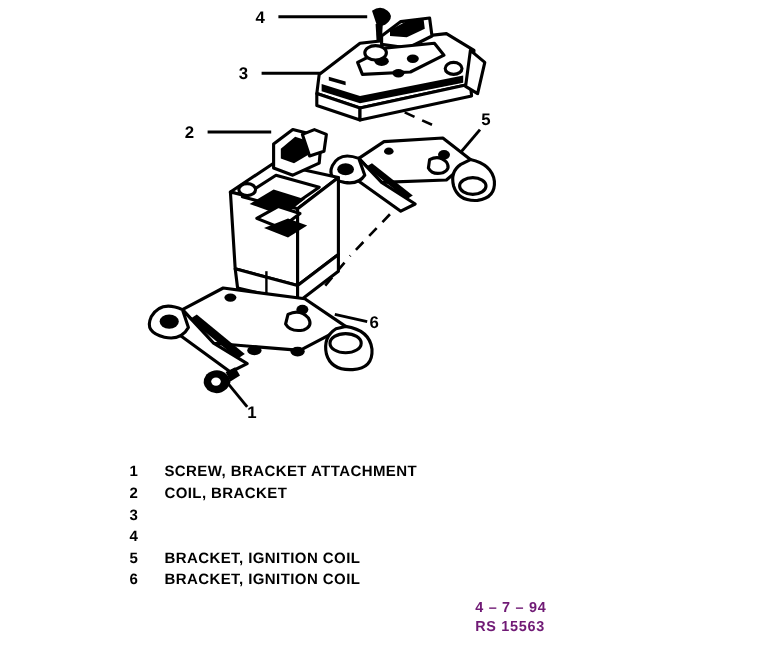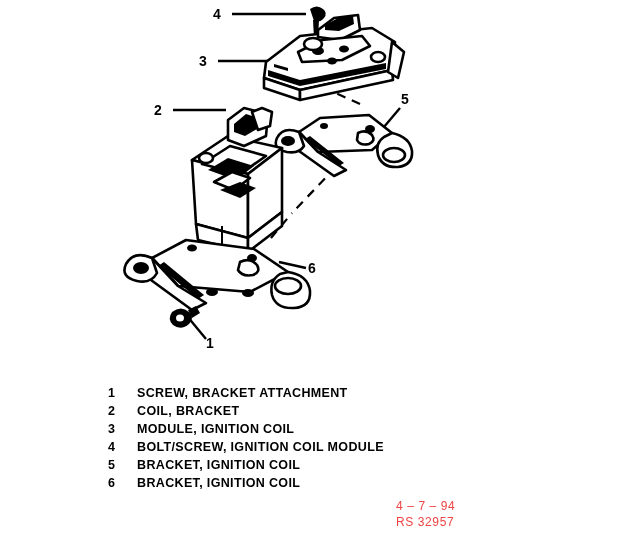--- a/index.html
+++ b/index.html
@@ -52,22 +52,22 @@
     white-space: nowrap;
   }
   .footer {
     position: absolute;
     left: 396px;
     top: 498px;
     text-align: left;
   }
   .footer-line {
     font-size: 12px;
-    font-weight: normal;
-    color: #ef4444;
+    font-weight: bold;
+    color: #701a75;
     letter-spacing: 0.6px;
     line-height: 16px;
     white-space: nowrap;
   }
   svg text.callout {
     font-family: "Liberation Sans", sans-serif;
     font-size: 14px;
     font-weight: bold;
     fill: #000000;
   }
@@ -209,34 +209,32 @@
     <div class="legend-row">
       <span class="legend-num">1</span>
       <span class="legend-label">SCREW, BRACKET ATTACHMENT</span>
     </div>
     <div class="legend-row">
       <span class="legend-num">2</span>
       <span class="legend-label">COIL, BRACKET</span>
     </div>
     <div class="legend-row">
       <span class="legend-num">3</span>
-      <span class="legend-label">MODULE, IGNITION COIL</span>
     </div>
     <div class="legend-row">
       <span class="legend-num">4</span>
-      <span class="legend-label">BOLT/SCREW, IGNITION COIL MODULE</span>
     </div>
     <div class="legend-row">
       <span class="legend-num">5</span>
       <span class="legend-label">BRACKET, IGNITION COIL</span>
     </div>
     <div class="legend-row">
       <span class="legend-num">6</span>
       <span class="legend-label">BRACKET, IGNITION COIL</span>
     </div>
   </div>
 
   <div class="footer">
     <div class="footer-line">4 – 7 – 94</div>
-    <div class="footer-line">RS 32957</div>
+    <div class="footer-line">RS 15563</div>
   </div>
 
 </div>
 
 </body></html>

